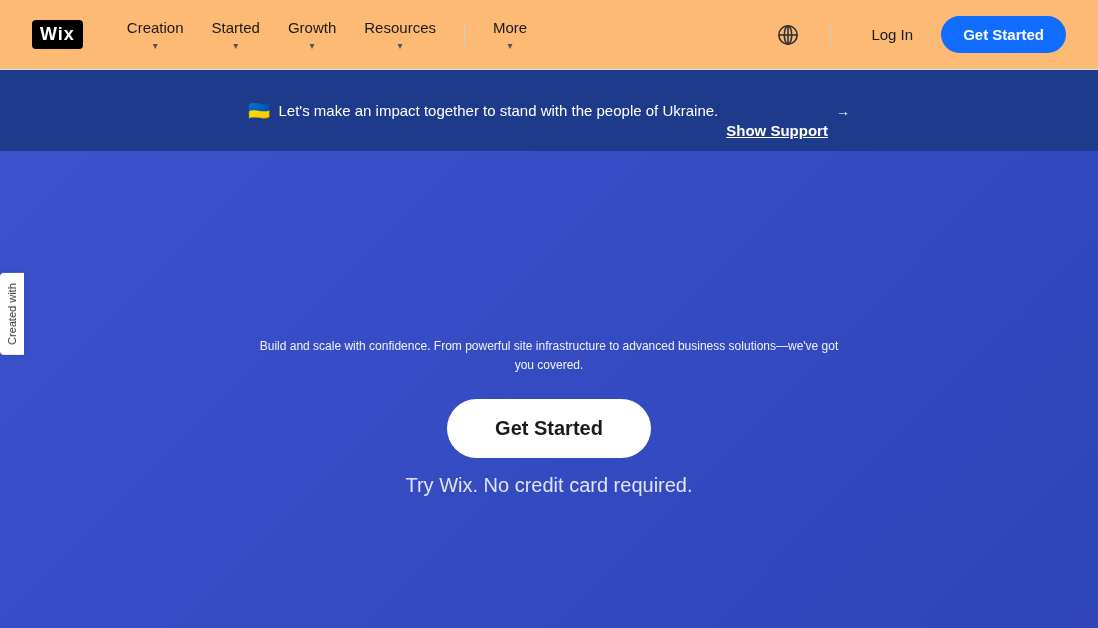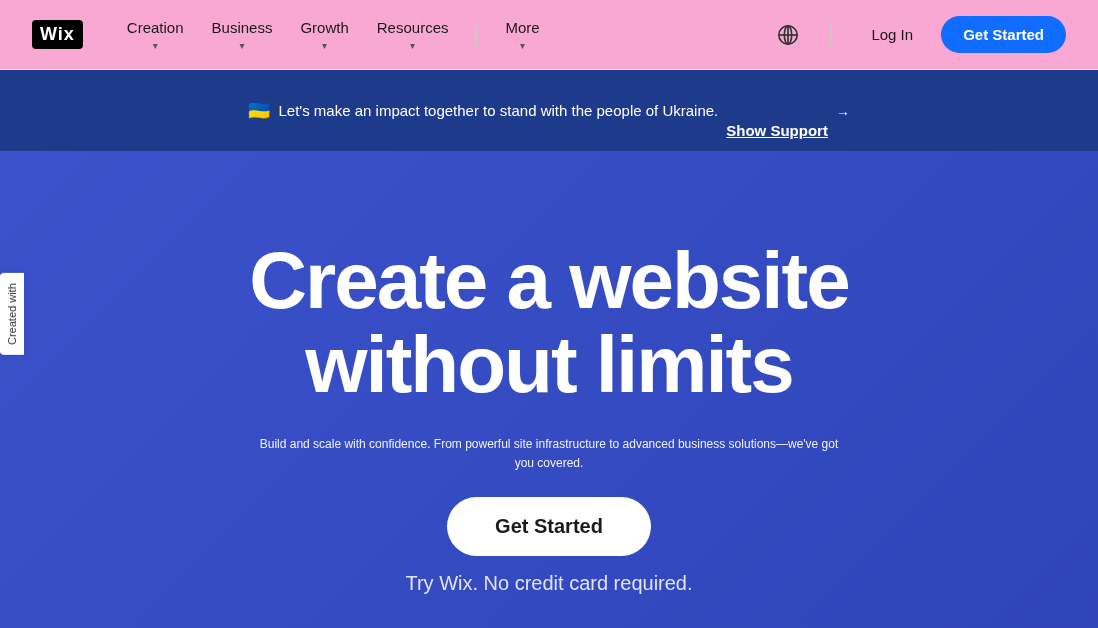--- a/index.html
+++ b/index.html
@@ -14,21 +14,21 @@
       height: 628px;
       overflow: hidden;
     }
 
     
     .navbar {
       display: flex;
       align-items: center;
       padding: 0 32px;
       height: 70px;
-      background: #f9a8d4;
+      background: #fdba74;
       border-bottom: 1px solid #e0e0e0;
       position: relative;
       z-index: 10;
     }
 
     .logo {
       display: flex;
       align-items: center;
       margin-right: 32px;
     }
@@ -214,21 +214,21 @@
   <div class="logo">
     <div class="logo-box">Wix</div>
   </div>
 
   <div class="nav-links">
     <div class="nav-item">
       <span>Creation</span>
       <span class="chevron">▾</span>
     </div>
     <div class="nav-item">
-      <span>Business</span>
+      <span>Started</span>
       <span class="chevron">▾</span>
     </div>
     <div class="nav-item">
       <span>Growth</span>
       <span class="chevron">▾</span>
     </div>
     <div class="nav-item">
       <span>Resources</span>
       <span class="chevron">▾</span>
     </div>
@@ -255,24 +255,20 @@
 </nav>
 
 <div class="banner">
   <span class="banner-flag">🇺🇦</span>
   <span>Let's make an impact together to stand with the people of Ukraine.</span>
   <a class="banner-link">Show Support</a>
   <span class="banner-arrow">→</span>
 </div>
 
 <section class="hero">
-  <h1 class="hero-title">
-    <span>Create a website</span><br>
-    <span>without limits</span>
-  </h1>
   <p class="hero-subtitle">Build and scale with confidence. From powerful site infrastructure to advanced business solutions—we've got you covered.</p>
   <button class="get-started-btn-hero">Get Started</button>
   <p class="hero-note">Try Wix. No credit card required.</p>
 </section>
 
 <div class="side-tab">
   <span>Created with</span>
 </div>
 
 </body></html>

